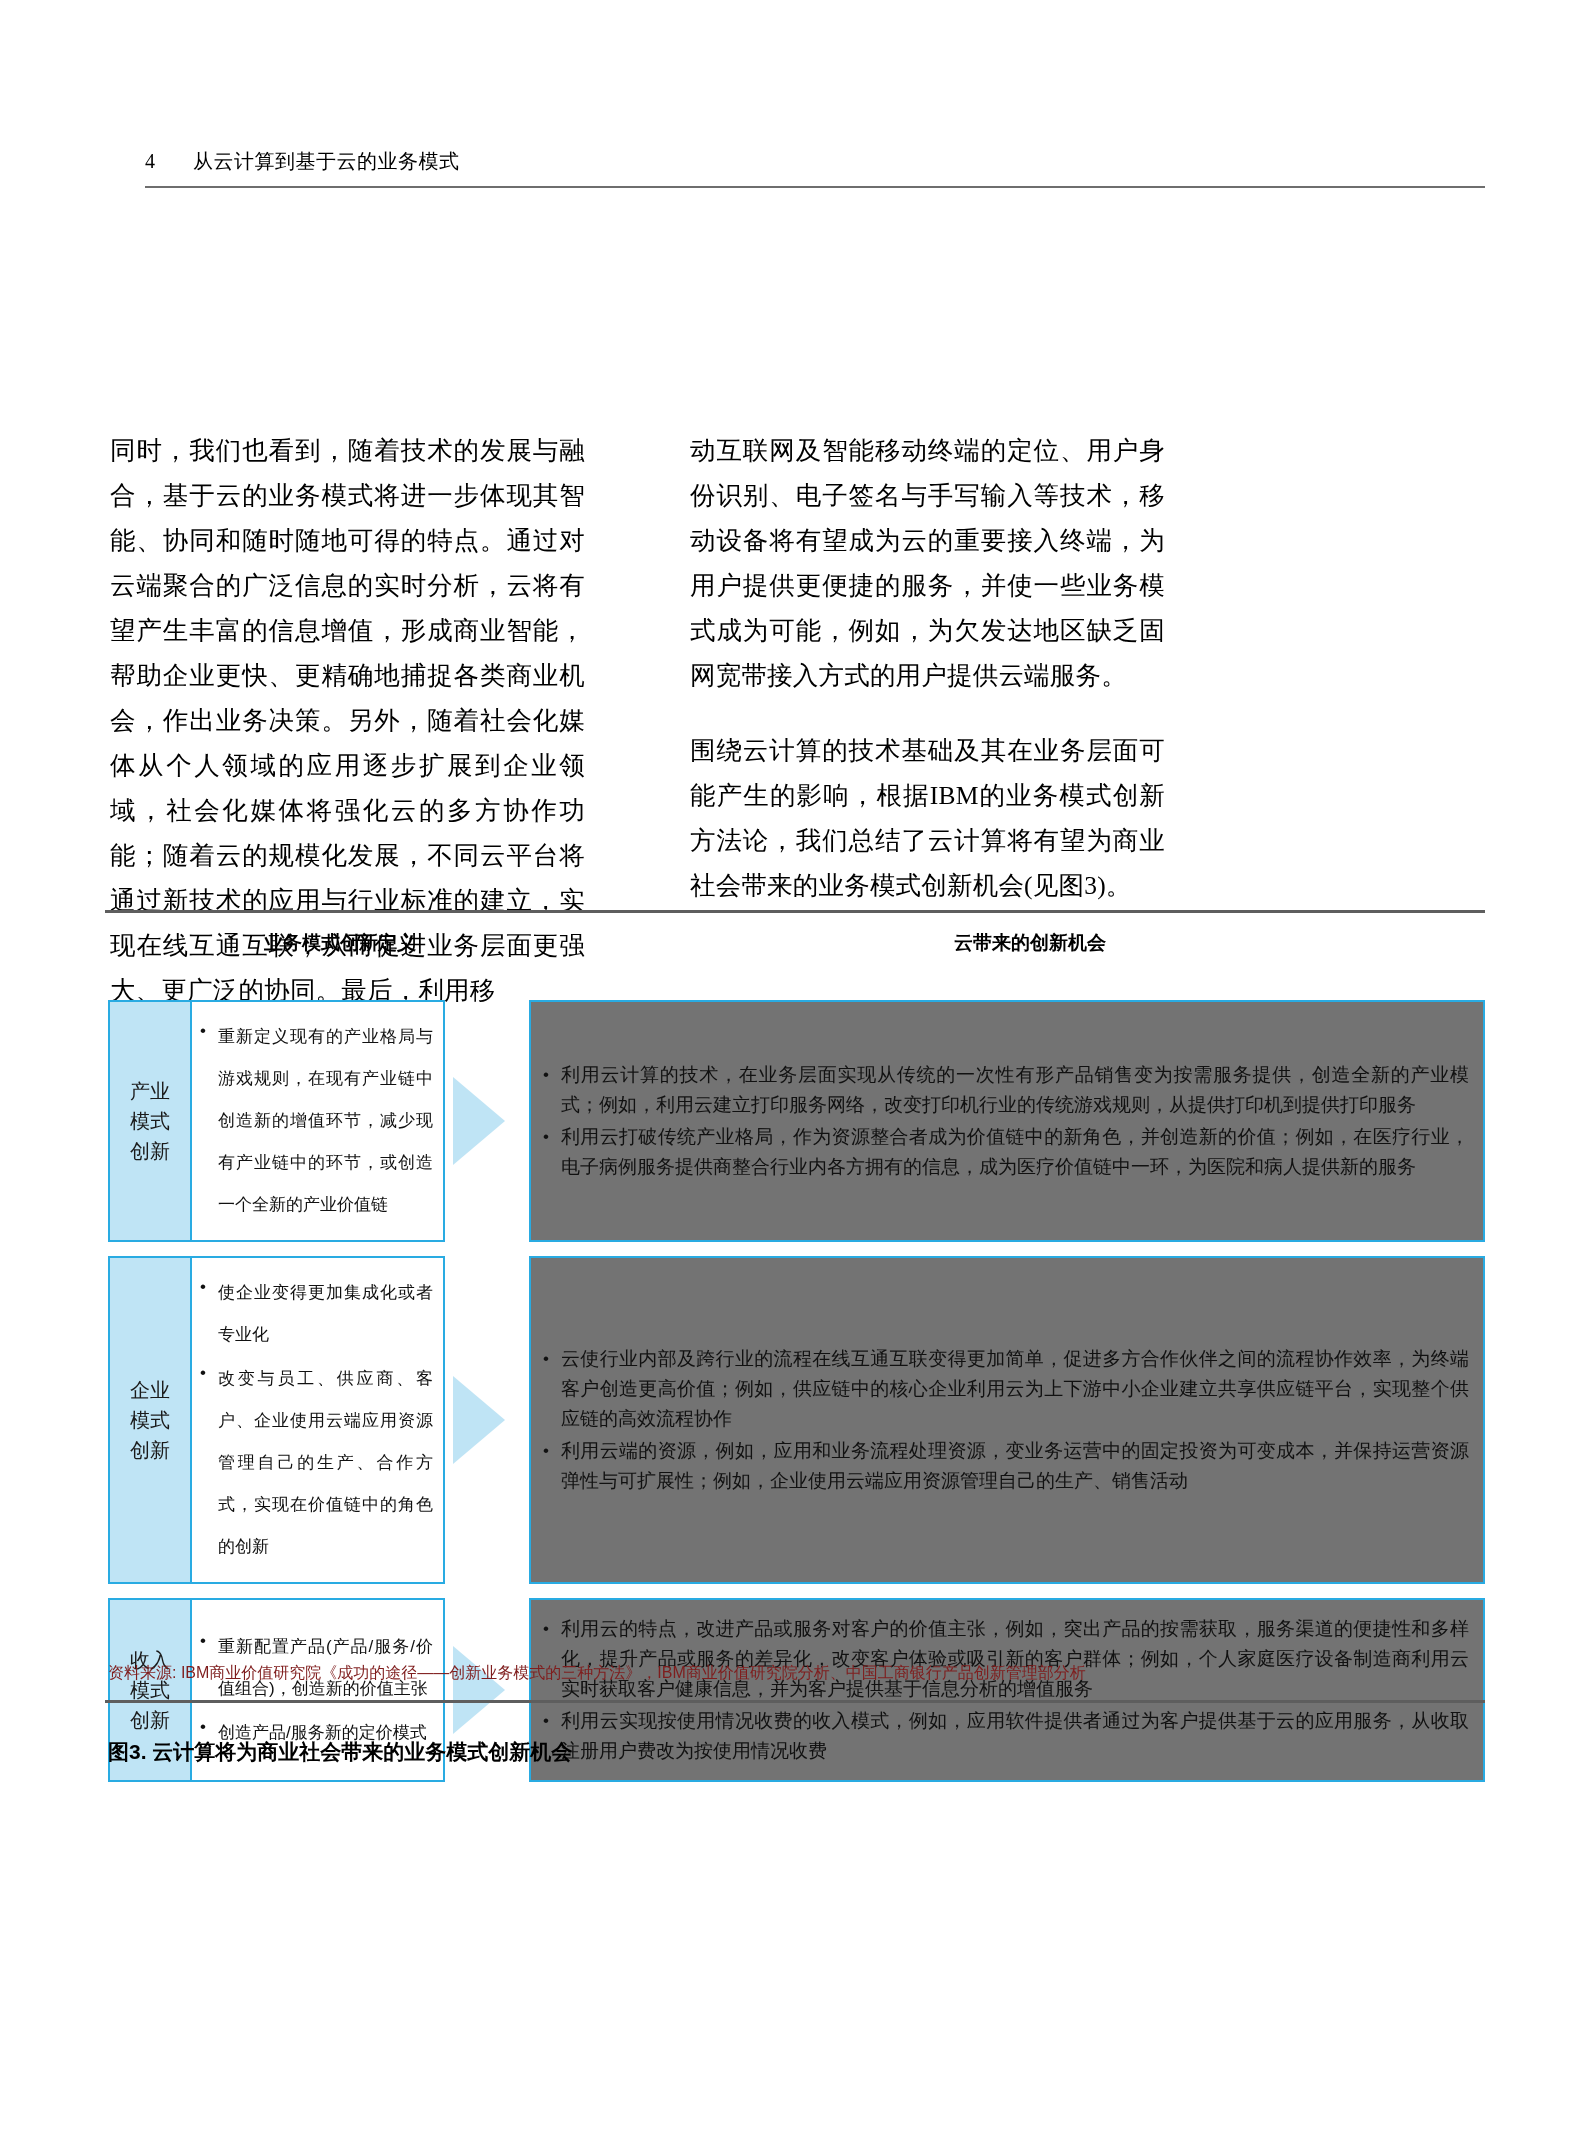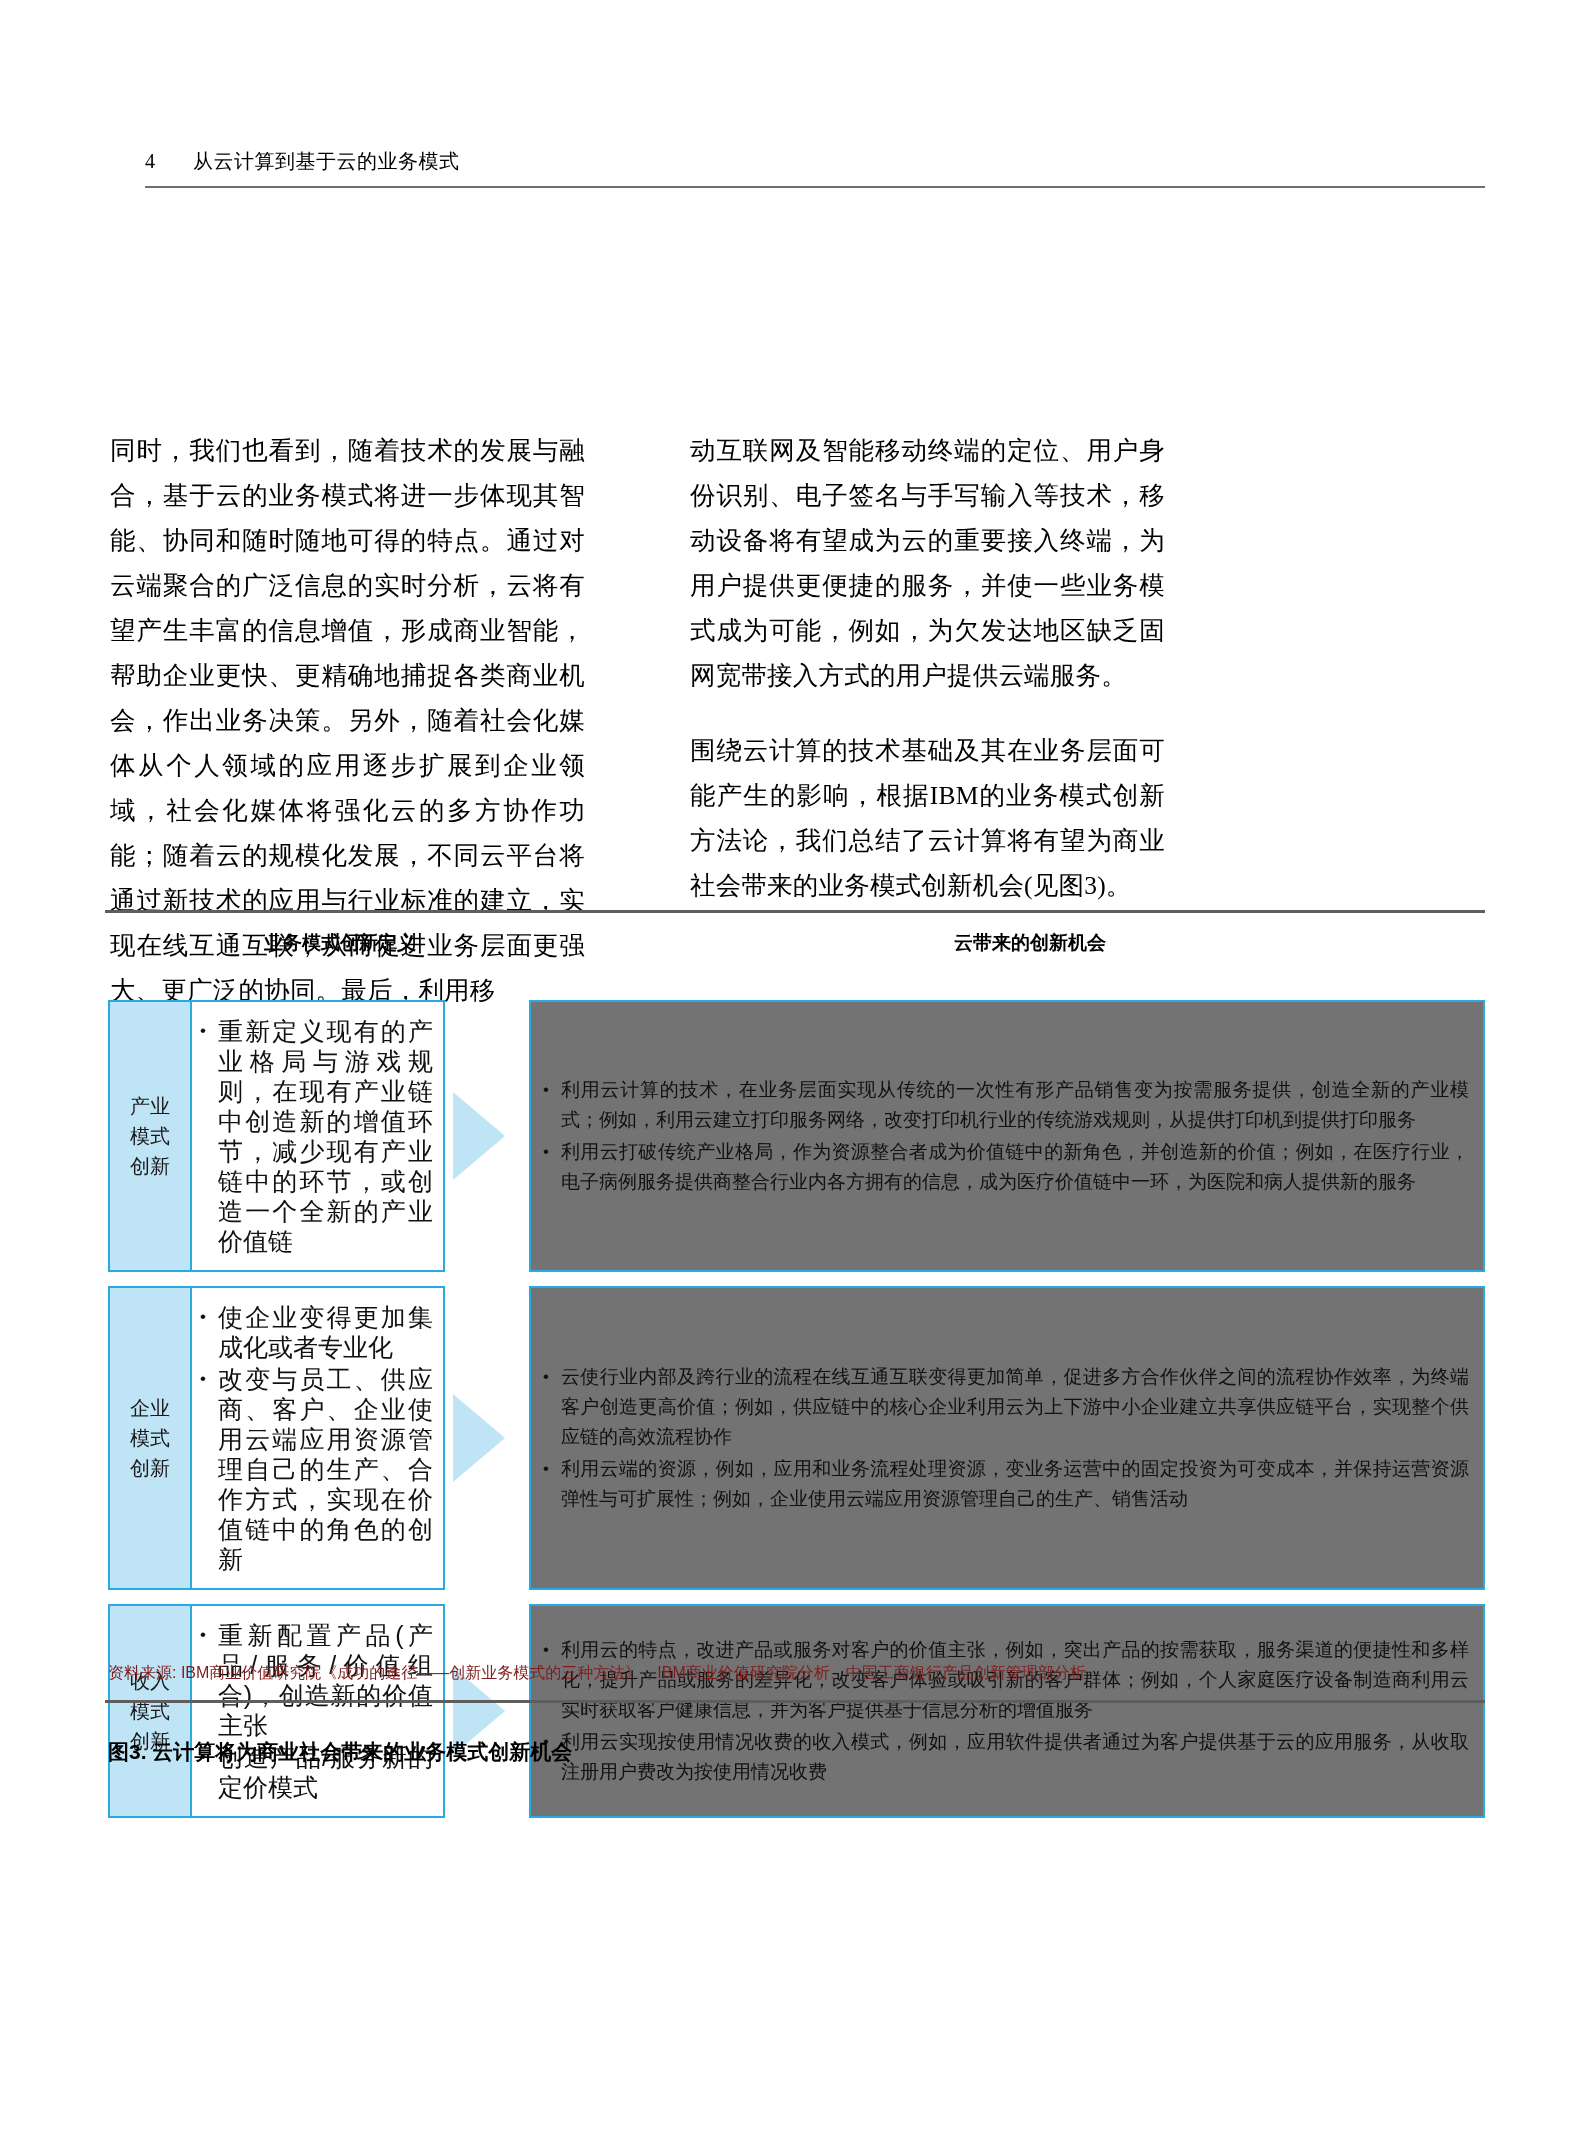--- a/index.html
+++ b/index.html
@@ -176,22 +176,22 @@
   ul.blist {
     list-style: none;
     margin: 0;
     padding: 0;
   }
   ul.blist li {
     position: relative;
     padding-left: 22px;
     margin-bottom: 2px;
     font-family: "Liberation Sans", "DejaVu Sans", sans-serif;
-    font-size: 25px;
-    line-height: 30px;
+    font-size: 17px;
+    line-height: 42px;
     color: #111;
     text-align: justify;
   }
   ul.blist li:last-child { margin-bottom: 0; }
   ul.blist li::before {
     content: "\2022";
     position: absolute;
     left: 4px;
     top: 0;
     font-size: 17px;

